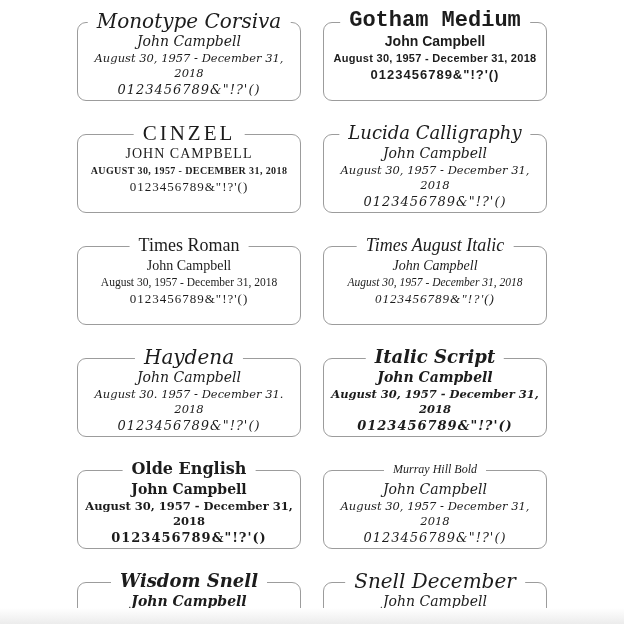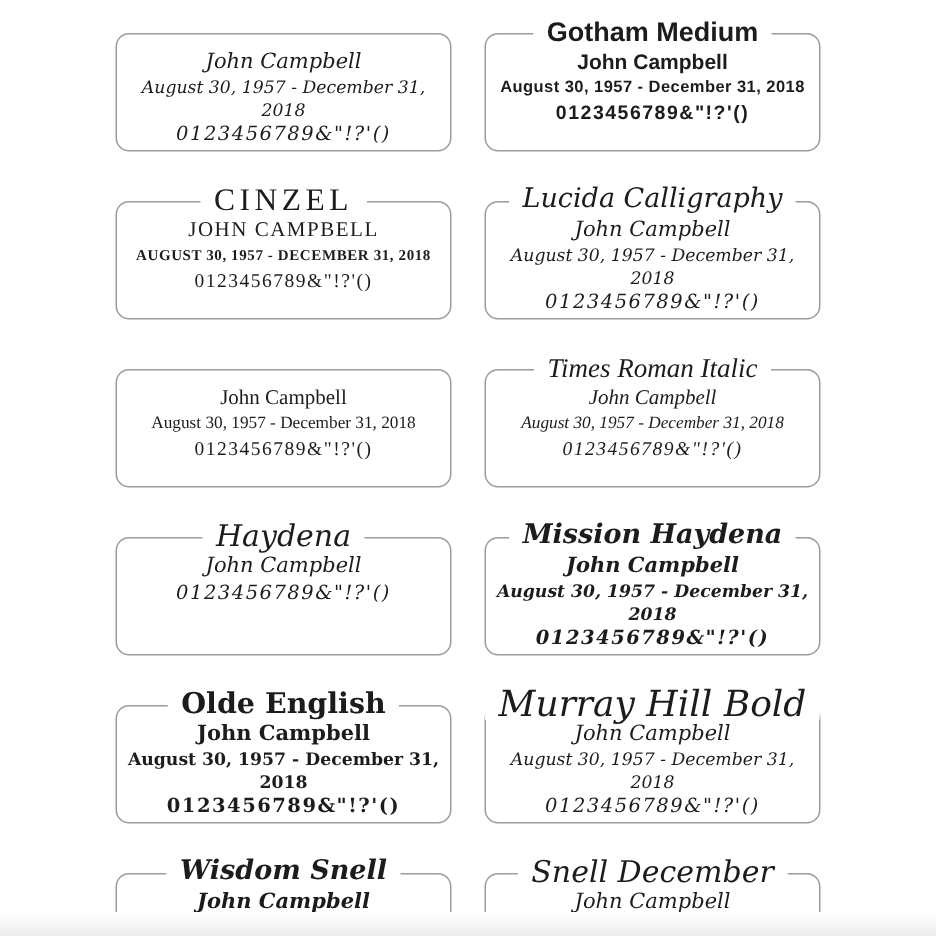--- a/index.html
+++ b/index.html
@@ -42,46 +42,47 @@
   .card .chars{font-size:13px;line-height:17px;letter-spacing:1px;}
   .bottom-shade{
     position:absolute;left:0;right:0;bottom:0;height:16px;
     background:linear-gradient(#ffffff,#ececec);
   }
 
   
   .s1{font-family:"DejaVu Serif",serif;font-style:italic;}               
   .s1 .title{font-size:20px;}
   .s2{font-family:"Liberation Sans",sans-serif;font-weight:700;}         
-  .s2 .title{font-size:18px;}
+  .s2 .title{font-size:22px;font-family:Liberation Mono, monospace;}
   .s2 .dates{font-size:11px;letter-spacing:.3px;}
   .s3{font-family:"Liberation Serif",serif;text-align:center;}                             
   .s3 .title{font-size:21px;letter-spacing:3px;text-transform:uppercase;}
   .s3 .name{text-transform:uppercase;letter-spacing:1px;}
   .s3 .dates{text-transform:uppercase;font-size:10px;font-weight:700;letter-spacing:.4px;}
   .s4{font-family:"DejaVu Serif",serif;font-style:italic;}               
   .s5{font-family:"Liberation Serif",serif;}                             
   .s6{font-family:"Liberation Serif",serif;font-style:italic;}           
   .s7{font-family:"DejaVu Serif",serif;font-style:italic;}               
   .s7 .title{font-size:20px;}
   .s8{font-family:"DejaVu Serif",serif;font-style:italic;font-weight:700;} 
   .s9{font-family:"DejaVu Serif",serif;font-weight:700;}                 
-  .s9 .title{font-size:19px;}
+  .s9 .title{font-size:16px;}
   .s10{font-family:"DejaVu Serif",serif;font-style:italic;}              
-  .s10 .title{font-size:24px;}
+  .s10 .title{font-size:12px;font-family:Liberation Serif, serif;}
   .s11{font-family:"DejaVu Serif",serif;font-style:italic;font-weight:700;} 
   .s12{font-family:"DejaVu Serif",serif;font-style:italic;}              
   .s12 .title{font-size:20px;}
 </style>
 </head>
 <body>
 
 <div class="grid">
 
   <div class="card s1">
+    <span class="title">Monotype Corsiva</span>
     <div class="name">John Campbell</div>
     <div class="dates">August 30, 1957 - December 31, 2018</div>
     <div class="chars">0123456789&amp;"!?'()</div>
   </div>
 
   <div class="card s2">
     <span class="title">Gotham Medium</span>
     <div class="name">John Campbell</div>
     <div class="dates">August 30, 1957 - December 31, 2018</div>
     <div class="chars">0123456789&amp;"!?'()</div>
@@ -95,40 +96,42 @@
   </div>
 
   <div class="card s4">
     <span class="title">Lucida Calligraphy</span>
     <div class="name">John Campbell</div>
     <div class="dates">August 30, 1957 - December 31, 2018</div>
     <div class="chars">0123456789&amp;"!?'()</div>
   </div>
 
   <div class="card s5">
+    <span class="title">Times Roman</span>
     <div class="name">John Campbell</div>
     <div class="dates">August 30, 1957 - December 31, 2018</div>
     <div class="chars">0123456789&amp;"!?'()</div>
   </div>
 
   <div class="card s6">
-    <span class="title">Times Roman Italic</span>
+    <span class="title">Times August Italic</span>
     <div class="name">John Campbell</div>
     <div class="dates">August 30, 1957 - December 31, 2018</div>
     <div class="chars">0123456789&amp;"!?'()</div>
   </div>
 
   <div class="card s7">
     <span class="title">Haydena</span>
     <div class="name">John Campbell</div>
+    <div class="dates">August 30. 1957 - December 31. 2018</div>
     <div class="chars">0123456789&amp;"!?'()</div>
   </div>
 
   <div class="card s8">
-    <span class="title">Mission Haydena</span>
+    <span class="title">Italic Script</span>
     <div class="name">John Campbell</div>
     <div class="dates">August 30, 1957 - December 31, 2018</div>
     <div class="chars">0123456789&amp;"!?'()</div>
   </div>
 
   <div class="card s9">
     <span class="title">Olde English</span>
     <div class="name">John Campbell</div>
     <div class="dates">August 30, 1957 - December 31, 2018</div>
     <div class="chars">0123456789&amp;"!?'()</div>

